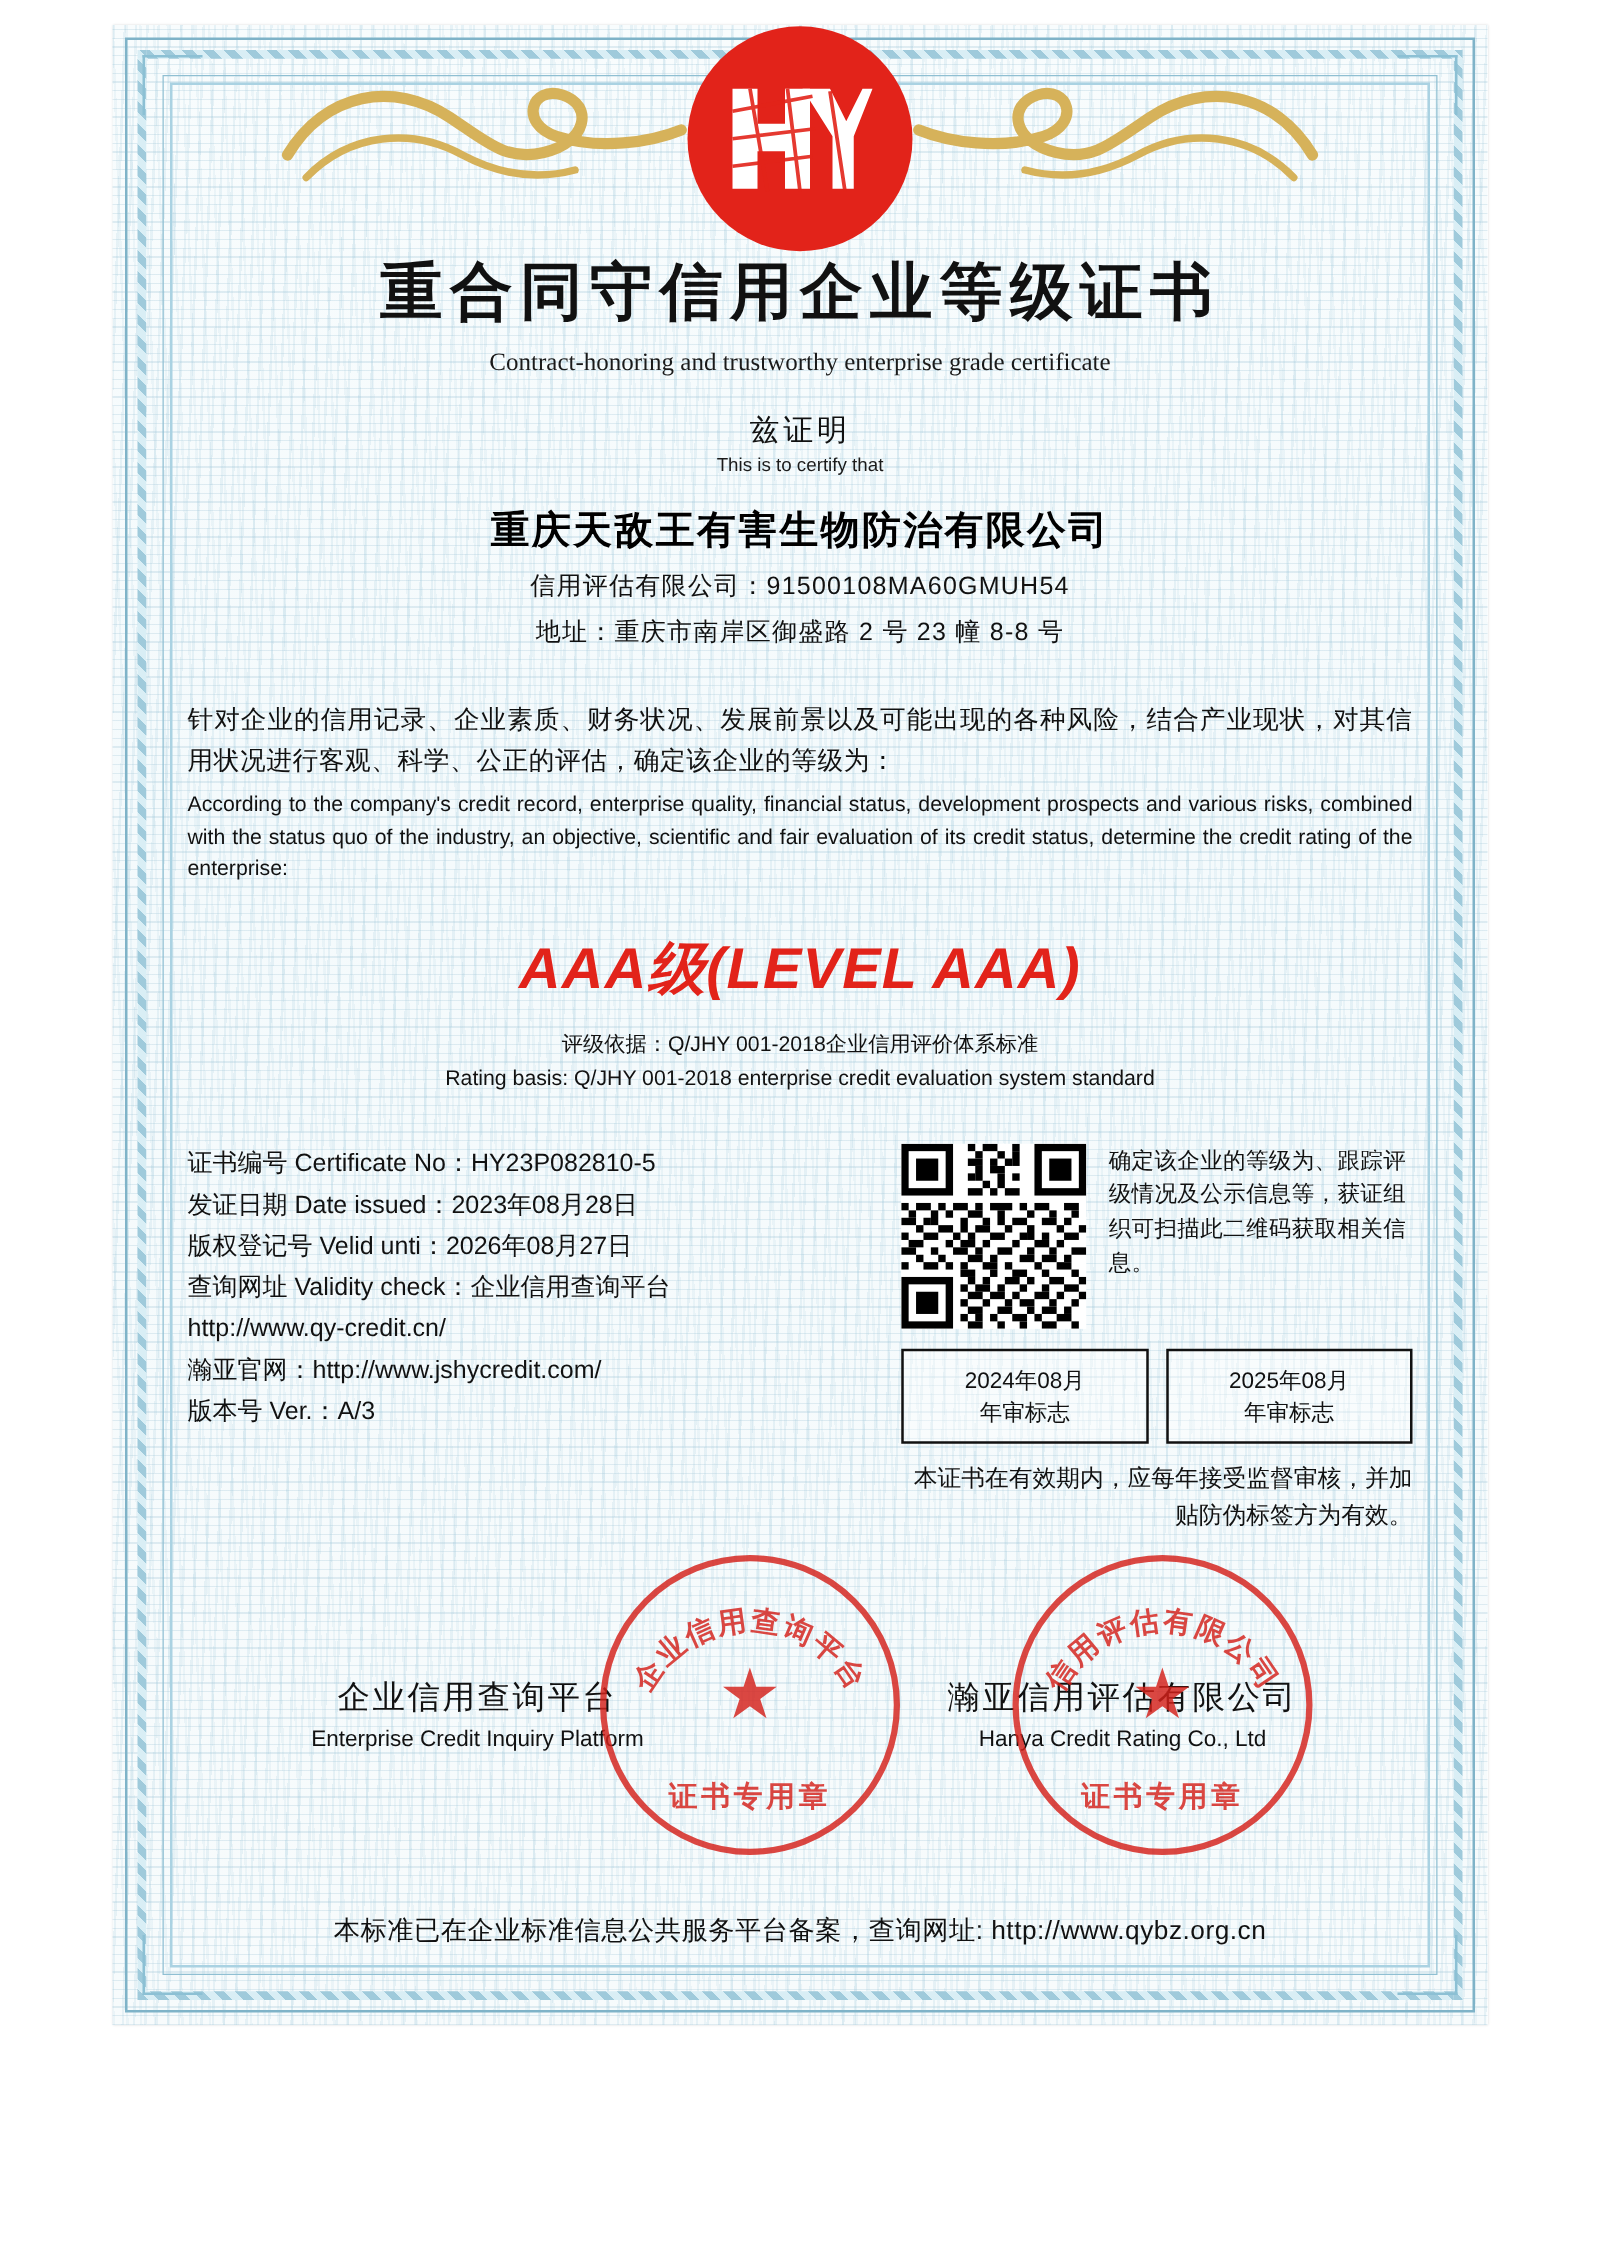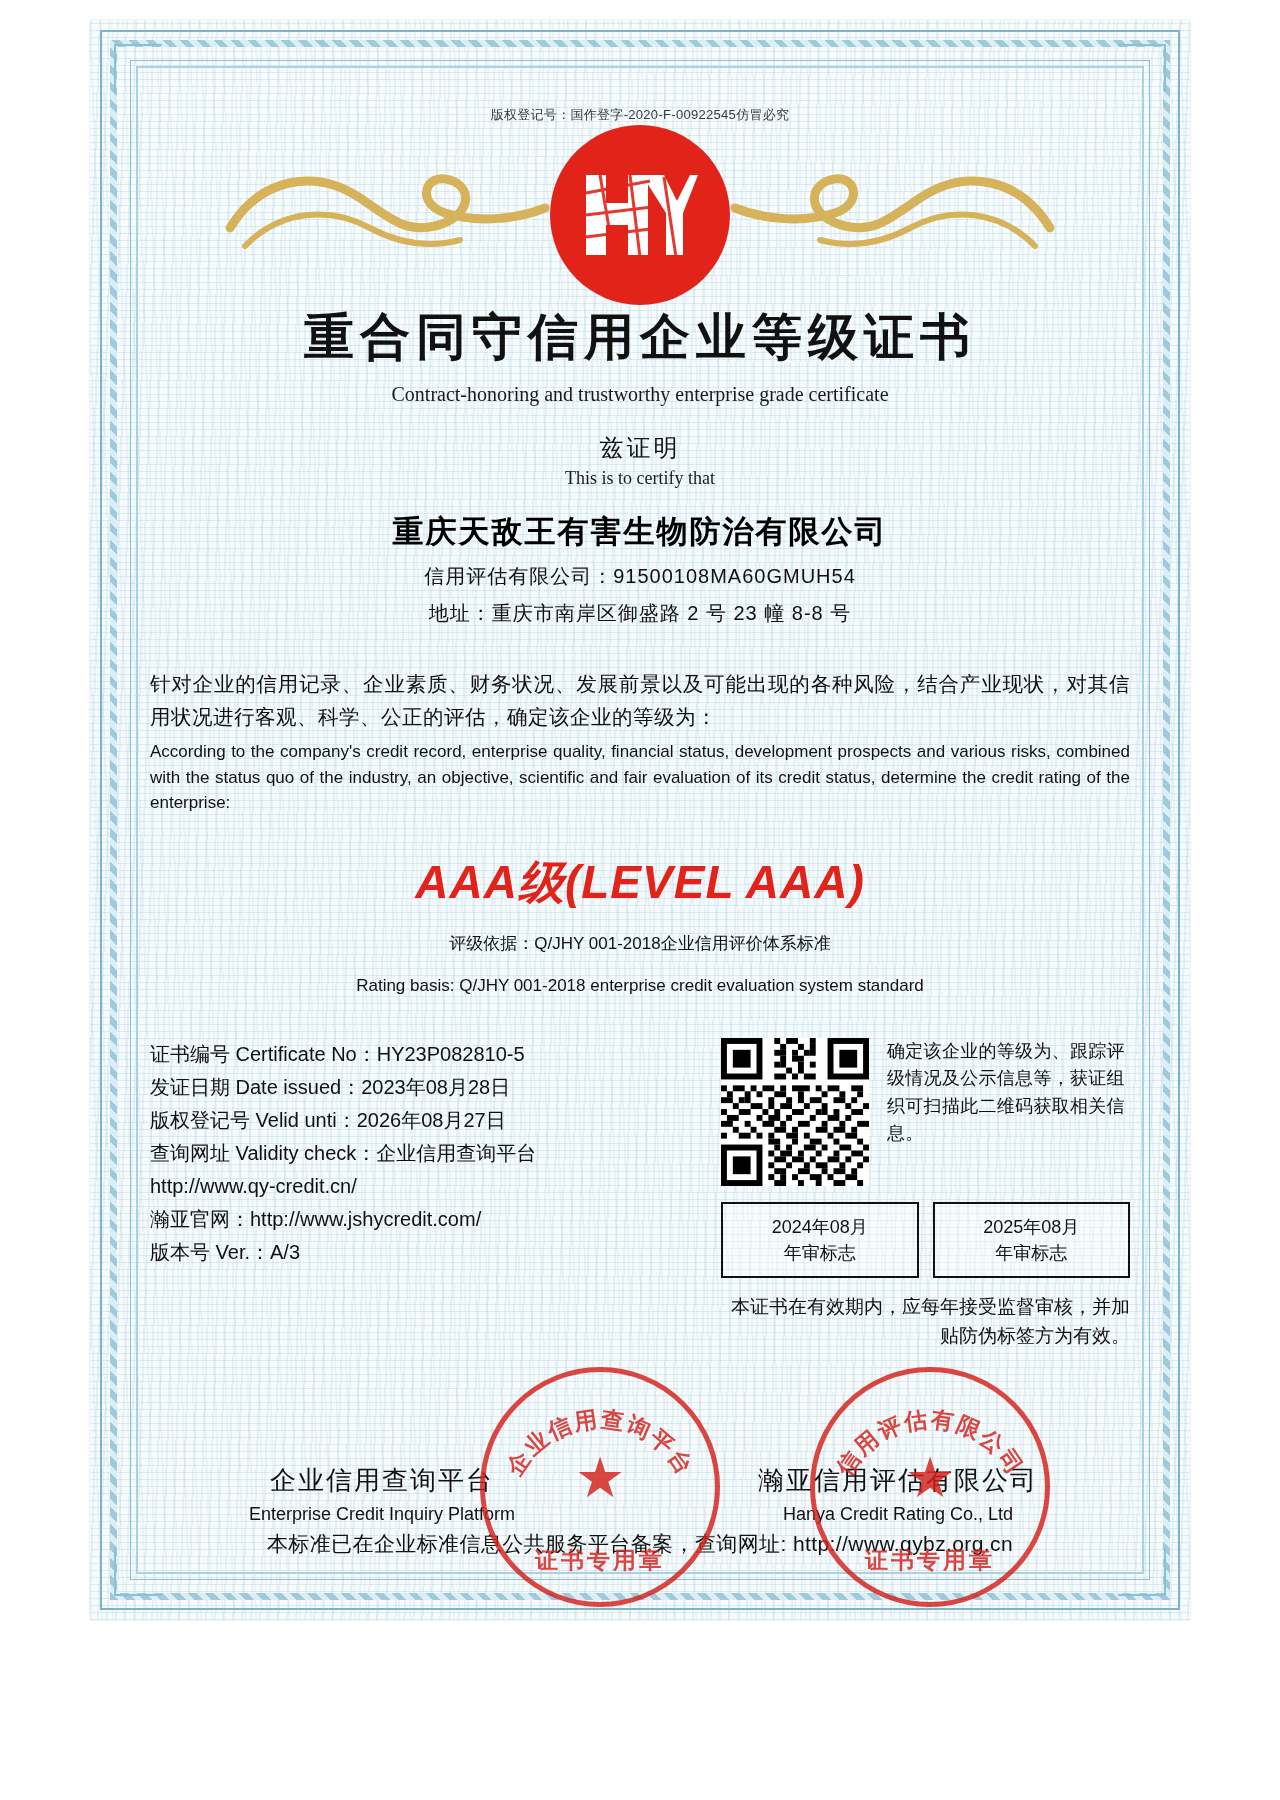--- a/index.html
+++ b/index.html
@@ -84,22 +84,22 @@
   
   .title-cn{
     text-align:center;font-size:50px;font-weight:bold;color:#111;
     letter-spacing:6px;margin-top:4px;
   }
   .title-en{
     text-align:center;font-size:20px;color:#1a1a1a;margin-top:12px;
     font-family:"Liberation Serif","DejaVu Serif",serif;
   }
   .certify-cn{text-align:center;font-size:24px;color:#111;margin-top:26px;letter-spacing:3px;}
-  .certify-en{text-align:center;font-size:18px;color:#1a1a1a;margin-top:4px;
-    font-family:Liberation Serif, serif;}
+  .certify-en{text-align:center;font-size:15px;color:#1a1a1a;margin-top:4px;
+    font-family:Liberation Sans, sans-serif;}
   .company{
     text-align:center;font-size:31px;font-weight:bold;color:#000;
     margin-top:22px;letter-spacing:2px;
   }
   .usci,.addr{
     text-align:center;font-size:20px;color:#111;margin-top:10px;letter-spacing:1px;
   }
 
   
   .para{margin-top:40px;}
@@ -110,21 +110,21 @@
   .para-en{
     font-size:17px;color:#111;line-height:1.5;margin-top:6px;text-align:justify;
     font-family:"Liberation Sans","DejaVu Sans",sans-serif;
   }
 
   .level{
     text-align:center;color:#e2231a;font-weight:bold;font-size:46px;
     margin-top:36px;letter-spacing:1px;font-style:italic;
   }
   .basis-cn{text-align:center;font-size:17px;color:#111;margin-top:18px;}
-  .basis-en{text-align:center;font-size:17px;color:#111;margin-top:21px;
+  .basis-en{text-align:center;font-size:17px;color:#111;margin-top:6px;
     font-family:"Liberation Sans","DejaVu Sans",sans-serif;}
 
   
   .info-wrap{display:flex;margin-top:42px;gap:16px;}
   .info-left{width:555px;}
   .info-left .line{
     font-size:20px;color:#111;line-height:1.65;white-space:nowrap;
   }
   .info-right{flex:1;position:relative;}
   .qr-row{display:flex;gap:18px;}
@@ -190,21 +190,20 @@
   <div class="border-mid"></div>
   <div class="border-inner"></div>
   <div class="border-inner2"></div>
   <div class="corner tl"></div>
   <div class="corner tr"></div>
   <div class="corner bl"></div>
   <div class="corner br"></div>
 
   <div class="content">
 
-    <div class="copyright">版权登记号：国作登字-2020-F-00922545仿冒必究</div>
 
     <div class="logo-row">
       <svg class="flourish left" viewBox="0 0 330 110" preserveAspectRatio="none">
         <path d="M10,70 C40,20 95,10 140,40 C170,60 185,75 215,68 C250,60 255,30 230,22 C205,14 195,45 225,55 C260,66 300,60 325,50" fill="none" stroke="#d6b25a" stroke-width="9" stroke-linecap="round"></path>
         <path d="M25,88 C60,52 110,48 150,70 C180,86 210,90 240,82" fill="none" stroke="#d6b25a" stroke-width="6" stroke-linecap="round"></path>
       </svg>
       <svg class="flourish right" viewBox="0 0 330 110" preserveAspectRatio="none">
         <path d="M10,70 C40,20 95,10 140,40 C170,60 185,75 215,68 C250,60 255,30 230,22 C205,14 195,45 225,55 C260,66 300,60 325,50" fill="none" stroke="#d6b25a" stroke-width="9" stroke-linecap="round"></path>
         <path d="M25,88 C60,52 110,48 150,70 C180,86 210,90 240,82" fill="none" stroke="#d6b25a" stroke-width="6" stroke-linecap="round"></path>
       </svg>

